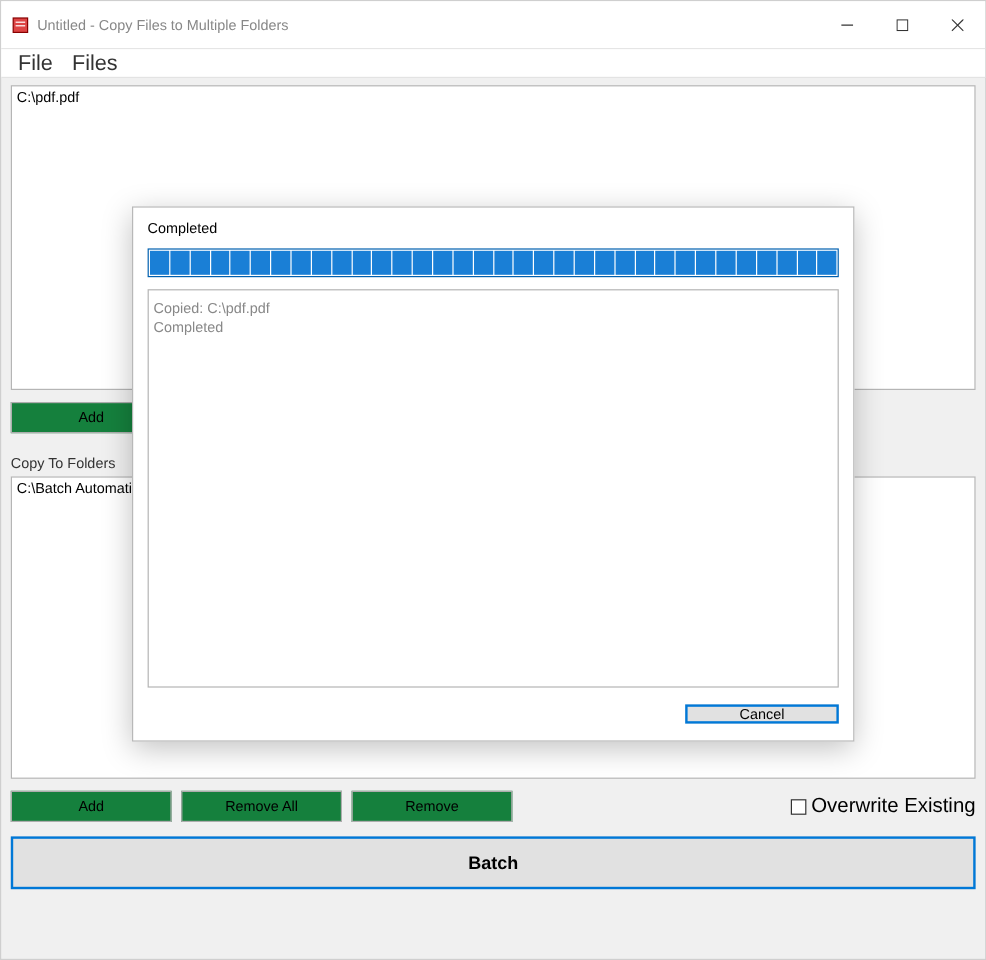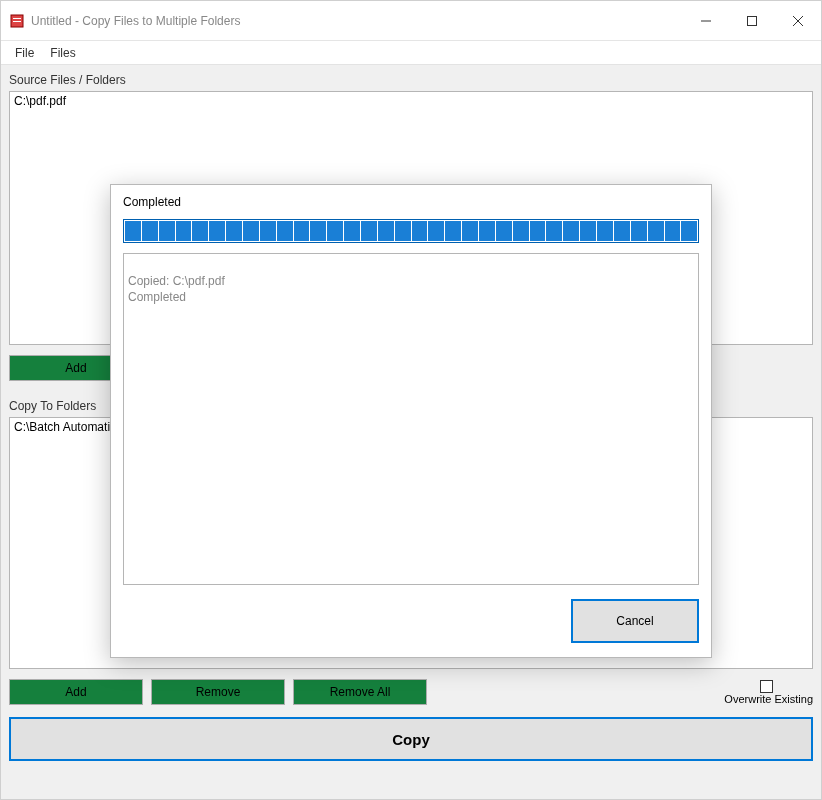--- a/index.html
+++ b/index.html
@@ -8,49 +8,49 @@
 .window { width: 822px; height: 800px; border: 1px solid #cfcfcf; background: #f0f0f0; display: flex; flex-direction: column; }
 
 .titlebar { height: 40px; background: #fff; display: flex; align-items: center; padding: 0 0 0 8px; border-bottom: 1px solid #e5e5e5; }
 .titlebar-icon { width: 16px; height: 16px; margin-right: 6px; }
 .titlebar-title { font-size: 12px; color: #888; flex: 1; }
 .titlebar-controls { display: flex; }
 .titlebar-btn { width: 46px; height: 30px; display: flex; align-items: center; justify-content: center; color: #666; font-size: 14px; }
 .titlebar-btn svg { width: 10px; height: 10px; }
 
 .menubar { height: 24px; background: #fff; display: flex; align-items: center; padding: 0 6px; border-bottom: 1px solid #e3e3e3; }
-.menu-item { font-size: 12px; color: #333; padding: 3px 8px; cursor: default; }
+.menu-item { font-size: 18px; color: #333; padding: 3px 8px; cursor: default; }
 
 .content { flex: 1; padding: 6px 8px 10px; display: flex; flex-direction: column; gap: 4px; }
 
 .section-label { font-size: 12px; color: #333; margin-top: 2px; }
 
 .list-box { background: #fff; border: 1px solid #b5b5b5; font-size: 12px; padding: 2px 4px; color: #000; overflow: hidden; }
 .list-box.source { height: 254px; }
 .list-box.dest { height: 252px; }
 
 .button-row { display: flex; gap: 8px; margin-top: 6px; }
 .btn { background: #15803d; border: 1px solid #adadad; font-size: 12px; color: #000; height: 26px; display: flex; align-items: center; justify-content: center; cursor: default; }
 .btn.small { width: 134px; }
 
 .bottom-row { display: flex; align-items: center; margin-top: 6px; gap: 8px; }
-.checkbox { display: flex; align-items: center; font-size: 11px; color: #000; margin-left: auto; flex-direction: column; }
+.checkbox { display: flex; align-items: center; font-size: 17px; color: #000; margin-left: auto; }
 .checkbox-box { width: 13px; height: 13px; border: 1px solid #333; background: #fff; margin-right: 4px; }
 
 .copy-btn { margin-top: 8px; height: 44px; border: 2px solid #0078d7; background: #e1e1e1; display: flex; align-items: center; justify-content: center; font-size: 15px; font-weight: bold; color: #000; }
 
 
-.dialog { position: absolute; left: 110px; top: 184px; width: 602px; background: #fff; border: 1px solid #b8b8b8; box-shadow: 0 6px 24px rgba(0,0,0,0.25); padding: 10px 12px 14px; }
+.dialog { position: absolute; left: 110px; top: 172px; width: 602px; background: #fff; border: 1px solid #b8b8b8; box-shadow: 0 6px 24px rgba(0,0,0,0.25); padding: 10px 12px 14px; }
 .dialog-title { font-size: 12px; color: #000; margin-bottom: 10px; }
 .progress { height: 24px; border: 1px solid #0060b0; background: #fff; display: flex; gap: 0; padding: 1px; margin-bottom: 10px; }
 .seg { flex: 1; background: #1a7fd6; margin-right: 1px; }
 .seg:last-child { margin-right: 0; }
-.log-box { border: 1px solid #b5b5b5; background: #fff; height: 332px; font-size: 12px; color: #888; padding: 20px 4px; line-height: 1.3; }
+.log-box { border: 1px solid #b5b5b5; background: #fff; height: 332px; font-size: 12px; color: #888; padding: 8px 4px; line-height: 1.3; }
 .dialog-btn-row { display: flex; justify-content: flex-end; margin-top: 14px; }
-.dialog-btn { width: 128px; height: 44px; border: 2px solid #0078d7; background: #e1e1e1; font-size: 12px; display: flex; align-items: center; justify-content: center; }
+.dialog-btn { width: 128px; height: 16px; border: 2px solid #0078d7; background: #e1e1e1; font-size: 12px; display: flex; align-items: center; justify-content: center; }
 </style>
 </head>
 <body>
 
 <div class="window">
   <div class="titlebar">
     <span class="titlebar-icon">
       <svg viewBox="0 0 16 16">
           <rect x="2" y="2" width="12" height="12" fill="#d44" stroke="#800" stroke-width="1"></rect>
           <rect x="4" y="5" width="8" height="1" fill="#fff"></rect>
@@ -77,44 +77,43 @@
         </div>
     </div>
   </div>
 
   <div class="menubar">
     <span class="menu-item">File</span>
     <span class="menu-item">Files</span>
   </div>
 
   <div class="content">
-    <div class="section-label">Source Files / Folders</div>
     <div class="list-box source">
       <div>C:\pdf.pdf</div>
     </div>
     <div class="button-row">
       <div class="btn small">Add</div>
     </div>
 
     <div class="section-label" style="margin-top:14px">Copy To Folders</div>
     <div class="list-box dest">
       <div>C:\Batch Automation</div>
     </div>
 
     <div class="bottom-row">
       <div class="btn small">Add</div>
+      <div class="btn small">Remove All</div>
       <div class="btn small">Remove</div>
-      <div class="btn small">Remove All</div>
       <label class="checkbox">
         <span class="checkbox-box"></span>
         <span>Overwrite Existing</span>
       </label>
     </div>
 
-    <div class="copy-btn">Copy</div>
+    <div class="copy-btn">Batch</div>
   </div>
 </div>
 
 <div class="dialog">
   <div class="dialog-title">Completed</div>
   <div class="progress" id="progress">
       <div class="seg"></div>
       <div class="seg"></div>
       <div class="seg"></div>
       <div class="seg"></div>

